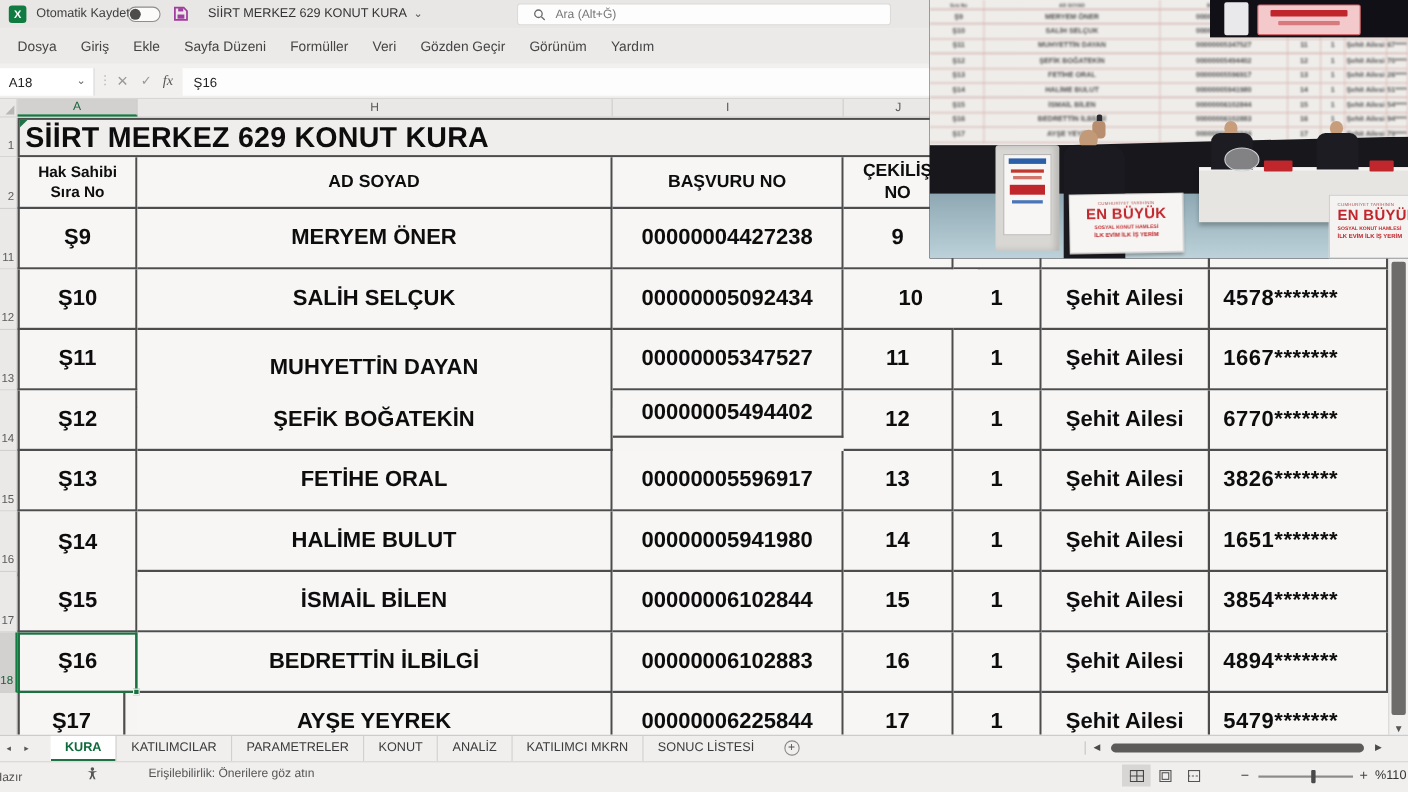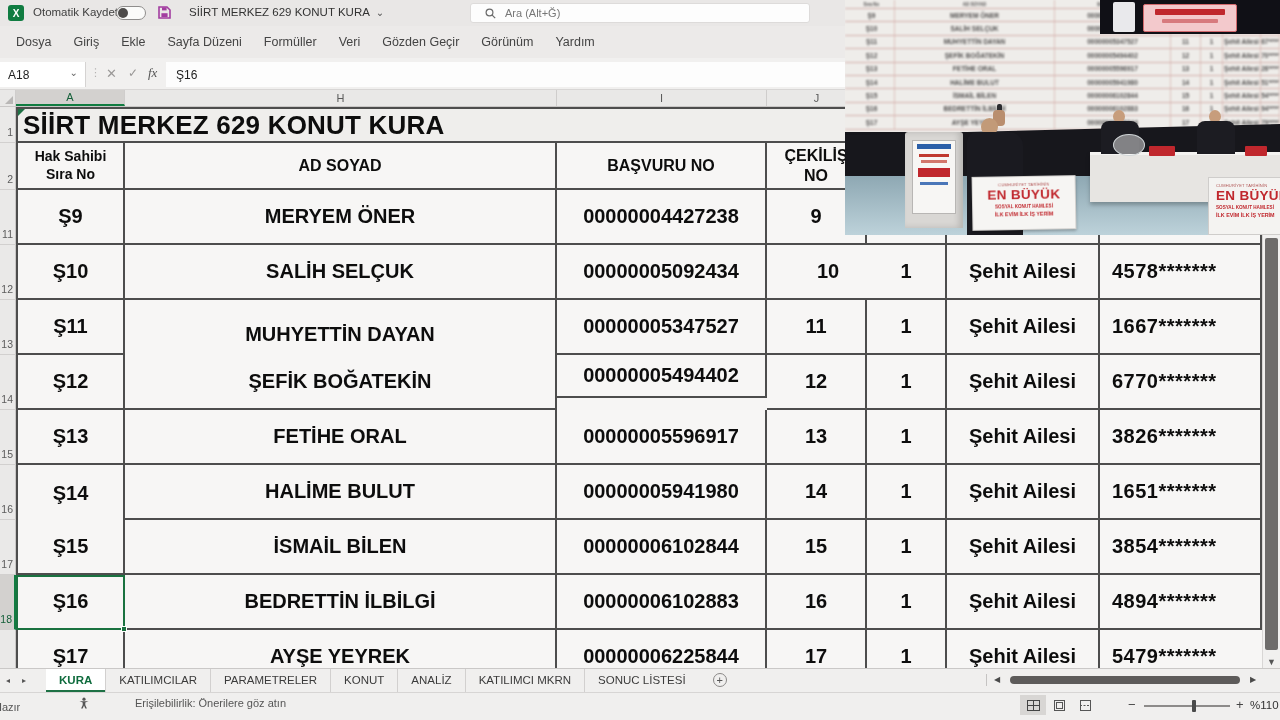--- a/index.html
+++ b/index.html
@@ -308,21 +308,21 @@
       <div class="cell data-cell" style="left: 867px; top: 413px; width: 80px; height: 55px;">1</div>
       <div class="cell data-cell" style="left: 947px; top: 413px; width: 153px; height: 55px;">Şehit Ailesi</div>
       <div class="cell data-cell phone" style="left: 1100px; top: 413px; width: 162px; height: 55px;">3854*******</div>
       <div class="cell data-cell leftedge" style="left: 16px; top: 468px; width: 109px; height: 55px;">Ş16</div>
       <div class="cell data-cell" style="left: 125px; top: 468px; width: 432px; height: 55px;">BEDRETTİN İLBİLGİ</div>
       <div class="cell data-cell" style="left: 557px; top: 468px; width: 210px; height: 55px;">00000006102883</div>
       <div class="cell data-cell" style="left: 767px; top: 468px; width: 100px; height: 55px;">16</div>
       <div class="cell data-cell" style="left: 867px; top: 468px; width: 80px; height: 55px;">1</div>
       <div class="cell data-cell" style="left: 947px; top: 468px; width: 153px; height: 55px;">Şehit Ailesi</div>
       <div class="cell data-cell phone" style="left: 1100px; top: 468px; width: 162px; height: 55px;">4894*******</div>
-      <div class="cell data-cell leftedge" style="left: 16px; top: 523px; width: 109px; height: 55px;">Ş17</div>
+      <div class="cell data-cell leftedge" style="left: 16px; top: 523px; width: 98px; height: 55px;">Ş17</div>
       <div class="cell data-cell" style="left: 125px; top: 523px; width: 432px; height: 55px;">AYŞE YEYREK</div>
       <div class="cell data-cell" style="left: 557px; top: 523px; width: 210px; height: 55px;">00000006225844</div>
       <div class="cell data-cell" style="left: 767px; top: 523px; width: 100px; height: 55px;">17</div>
       <div class="cell data-cell" style="left: 867px; top: 523px; width: 80px; height: 55px;">1</div>
       <div class="cell data-cell" style="left: 947px; top: 523px; width: 153px; height: 55px;">Şehit Ailesi</div>
       <div class="cell data-cell phone" style="left: 1100px; top: 523px; width: 184px; height: 55px;">5479*******</div>
       <div class="selbox" style="left: 16px; top: 468px; width: 109px; height: 55px;">
         <div class="handle"></div>
       </div>
     </div>

